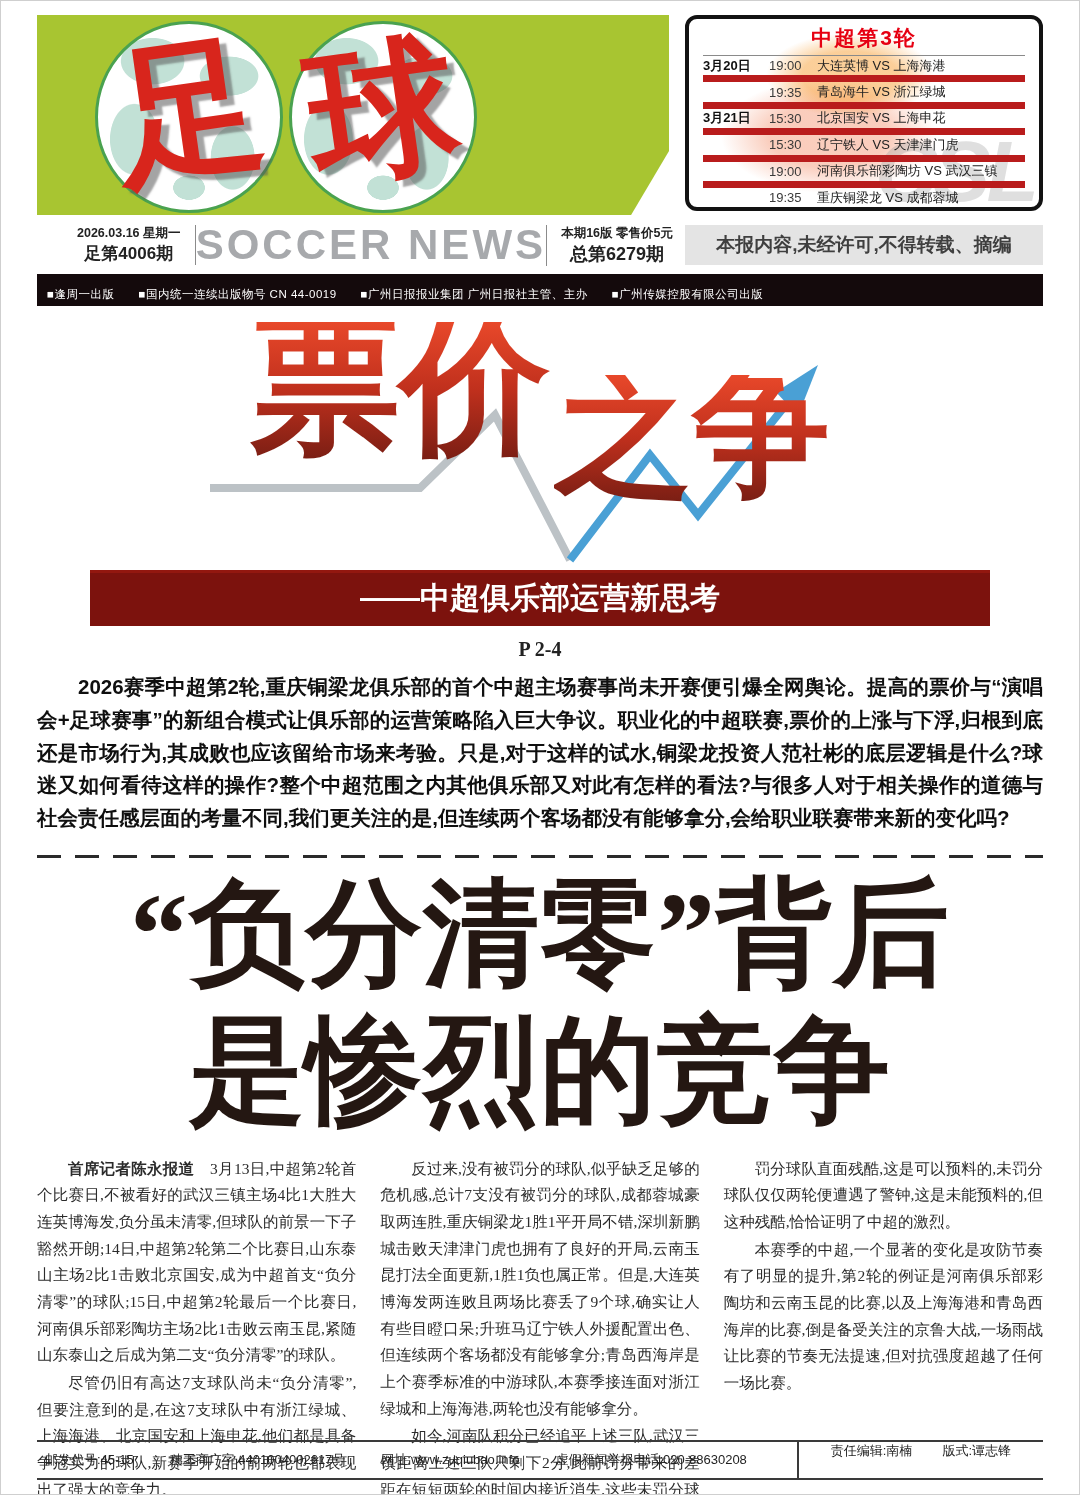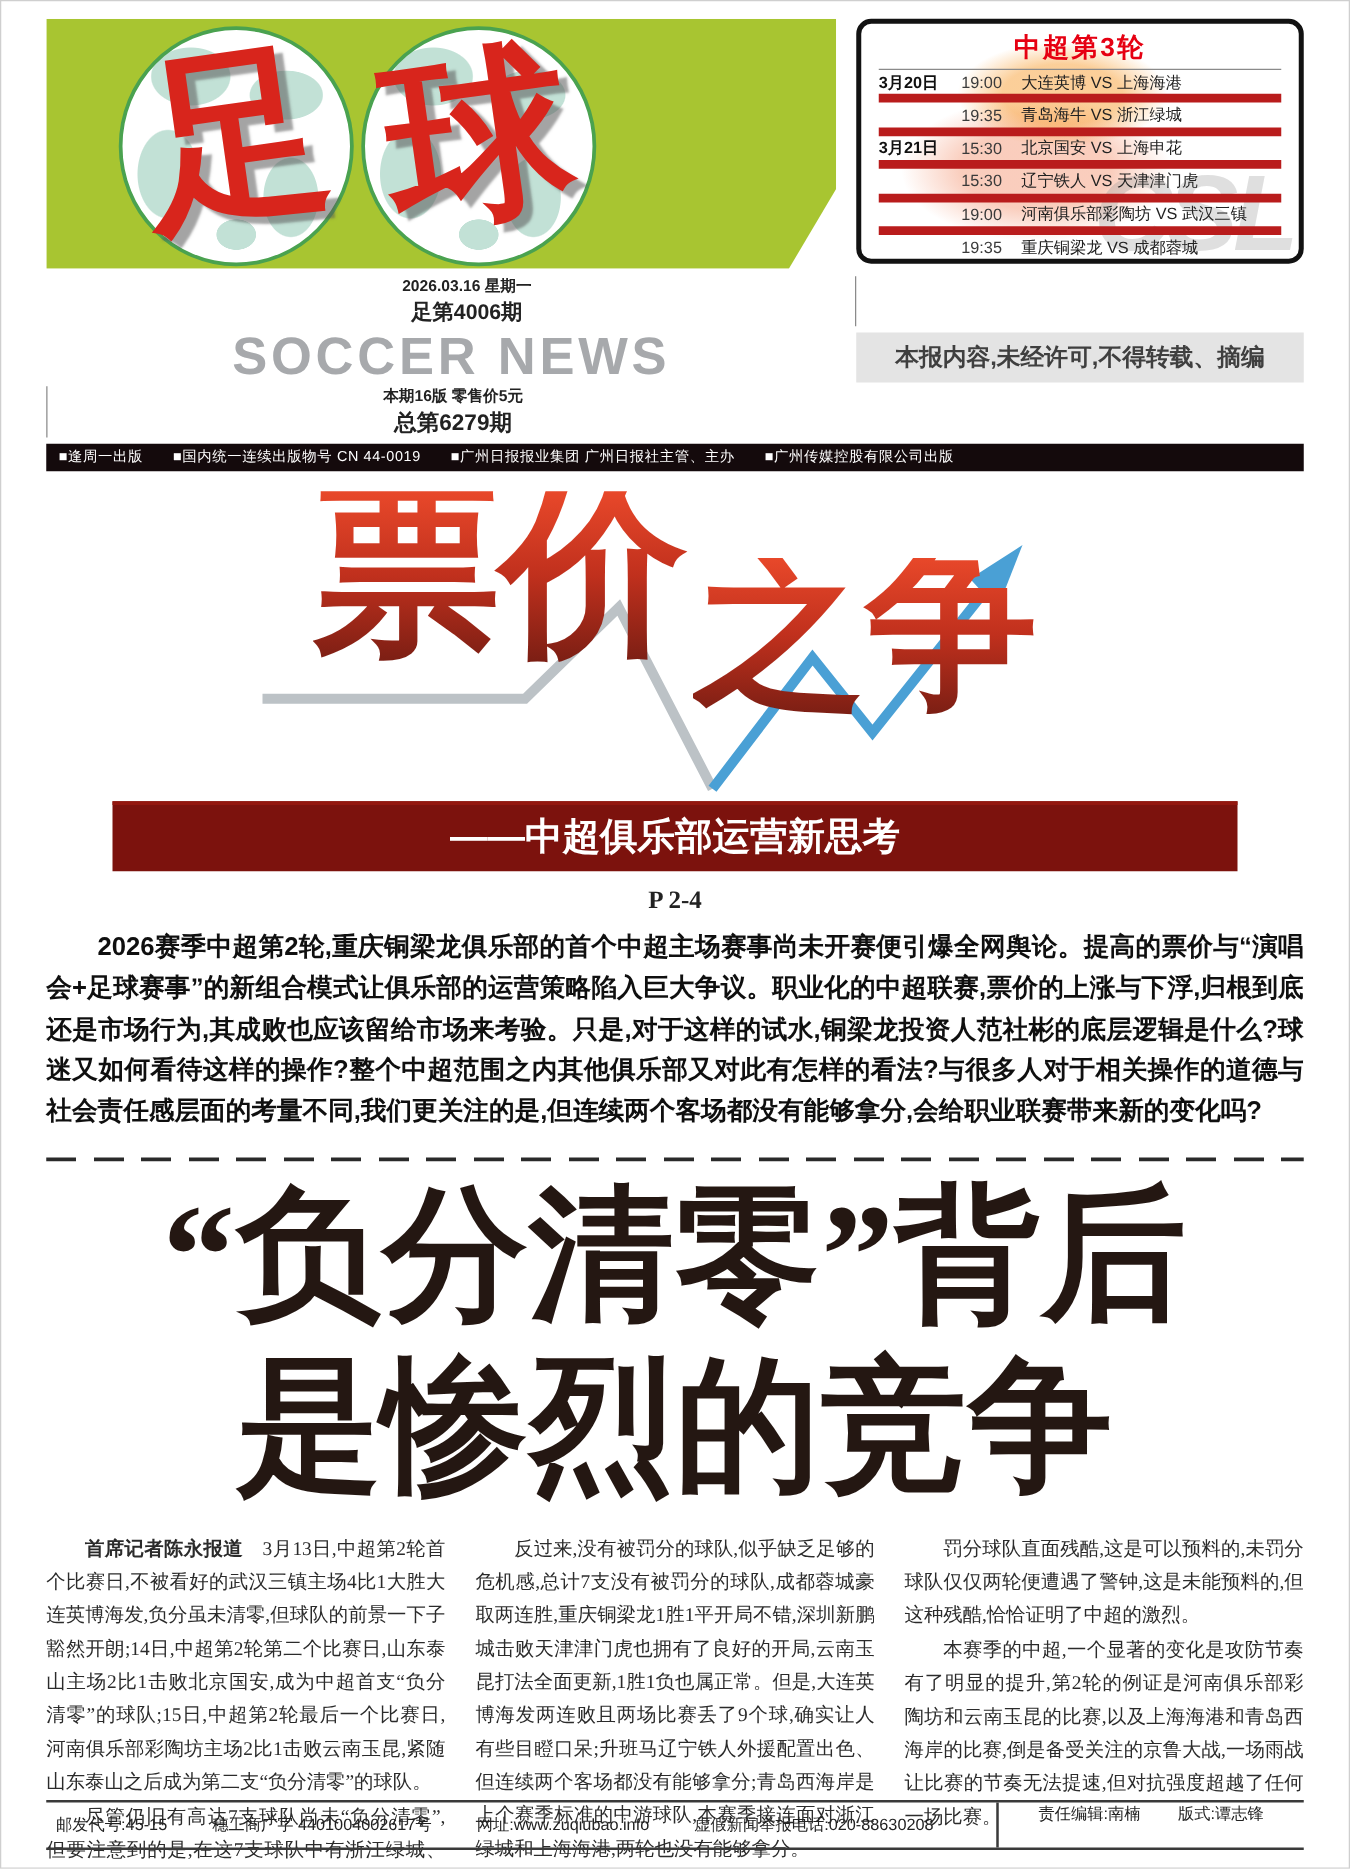--- a/index.html
+++ b/index.html
@@ -34,30 +34,30 @@
           color:rgba(140,140,140,.28);letter-spacing:-4px;z-index:0;pointer-events:none;}
   .fx-body{position:relative;z-index:1;}
   .fx-title{color:#e60012;font-weight:bold;font-size:21px;text-align:center;letter-spacing:2px;
             padding-bottom:3px;border-bottom:1px solid #8a8a8a;}
   .fx-row{display:flex;align-items:center;height:19.4px;border-bottom:7px solid #b91c1c;font-size:13px;}
   .fx-date{width:66px;font-weight:bold;color:#101010;}
   .fx-time{width:48px;color:#3a3a3a;}
   .fx-match{flex:1;color:#222;}
   
   .strip{display:flex;align-items:center;margin-top:6px;}
-  .strip-left{width:648px;display:flex;flex-direction:column;}
+  .strip-left{width:648px;display:flex;align-items:center;}
   .date-block{text-align:center;font-weight:bold;color:#222;padding:0 14px 0 40px;border-right:1px solid #8b8b8b;}
   .date-l1{font-size:12.5px;}.date-l2{font-size:17px;}
   .soccer-news{flex:1;text-align:center;color:#a7a9ac;font-weight:bold;font-size:42px;letter-spacing:3px;}
   .issue-block{text-align:center;font-weight:bold;color:#222;padding:0 12px 0 14px;border-left:1px solid #8b8b8b;}
   .iss-l1{font-size:12.5px;}.iss-l2{font-size:18px;}
   .notice-bar{flex:1;background:#e4e4e4;color:#3f3f3f;font-weight:bold;font-size:19px;
               text-align:center;padding:7px 0;}
   .black-bar{margin-top:5px;background:#140a0c;color:#fff;font-size:11.5px;letter-spacing:.5px;
-             padding:3px 10px 4px;white-space:nowrap;}
+             padding:13px 10px 4px;white-space:nowrap;}
   
   .feature-art{position:relative;height:238px;margin-top:14px;}
   .tp-wrap{position:relative;z-index:2;text-align:center;padding-top:2px;}
   .tp{font-family:Liberation Mono, monospace;font-weight:900;display:inline-block;
       background:linear-gradient(180deg,#e8482a 0%,#c0301d 45%,#6e1b12 100%);
       -webkit-background-clip:text;background-clip:text;color:transparent;line-height:1;}
   .tp1{font-size:150px;}
   .tp2{font-size:138px;transform:translateY(44px);margin-left:4px;}
   .feature-svg{position:absolute;left:50%;top:0;transform:translateX(-50%);z-index:1;pointer-events:none;}
   .sub-bar{width:900px;margin:12px auto;background:#7c120d;border-top:3px solid #93170f;

